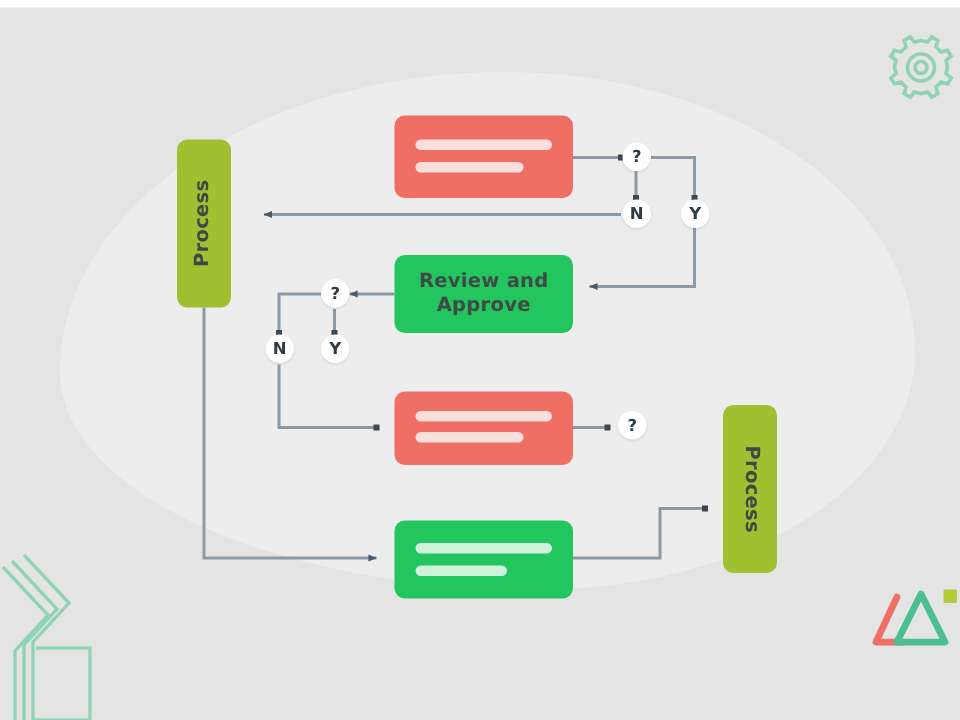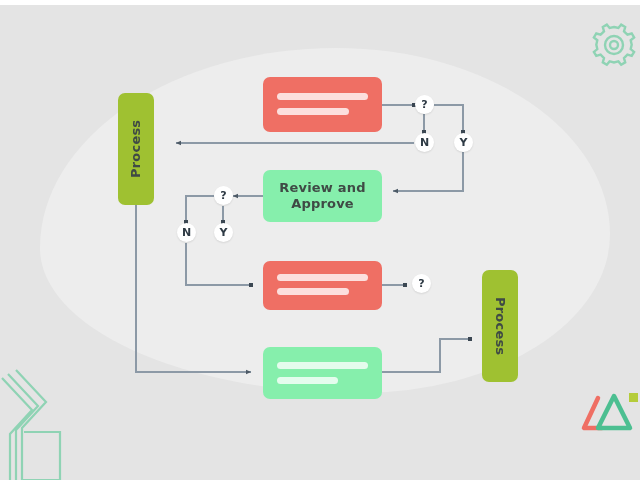--- a/index.html
+++ b/index.html
@@ -38,21 +38,21 @@
     width: 640px; height: 480px;
     pointer-events: none;
   }
   
   .node {
     position: absolute;
     box-sizing: border-box;
     border-radius: 7px;
   }
   .node.red    { background: #ef6f64; }
-  .node.mint   { background: #86efac; }
+  .node.mint   { background: #22c55e; }
   .node.olive  { background: #9fc131; }
 
   .barline {
     position: absolute;
     height: 7px;
     border-radius: 4px;
     background: rgba(255,255,255,0.78);
   }
   .node-text {
     position: absolute;

